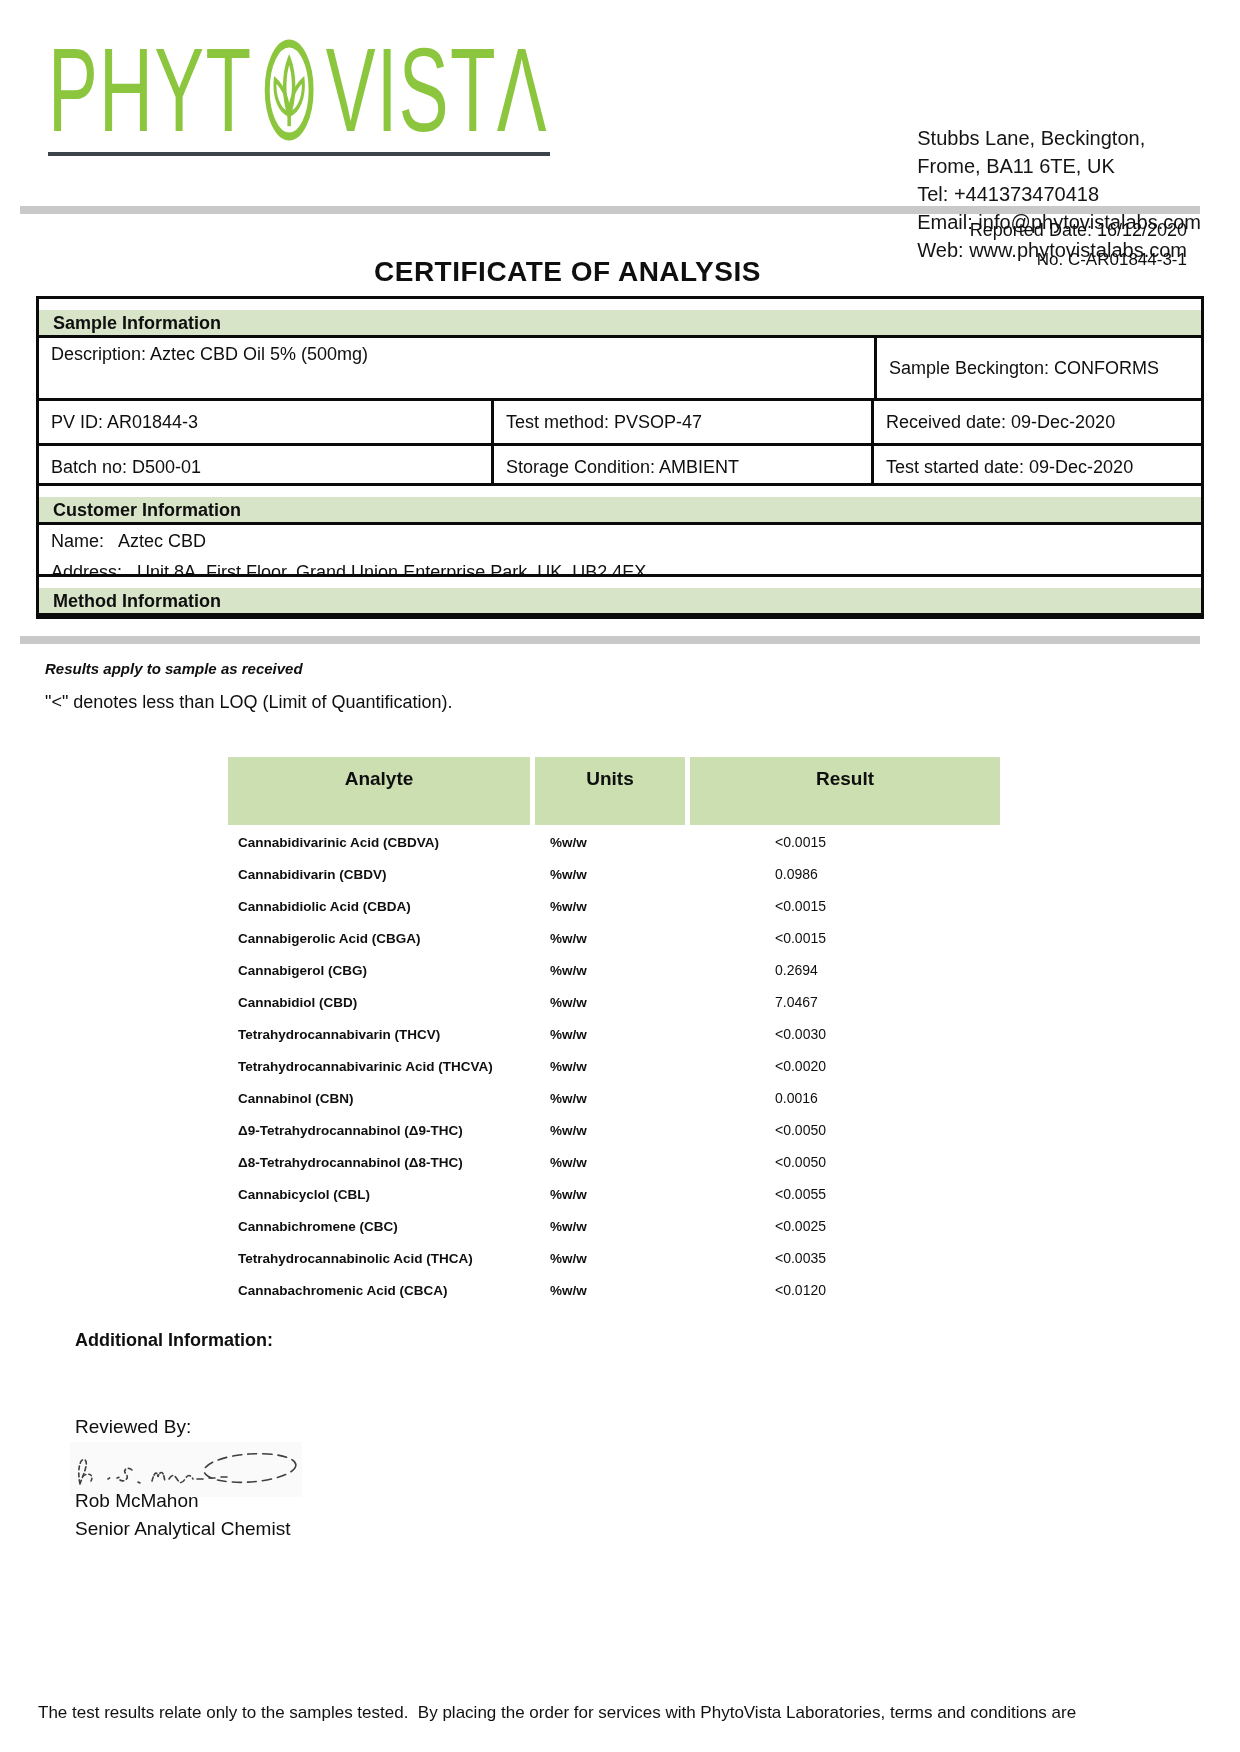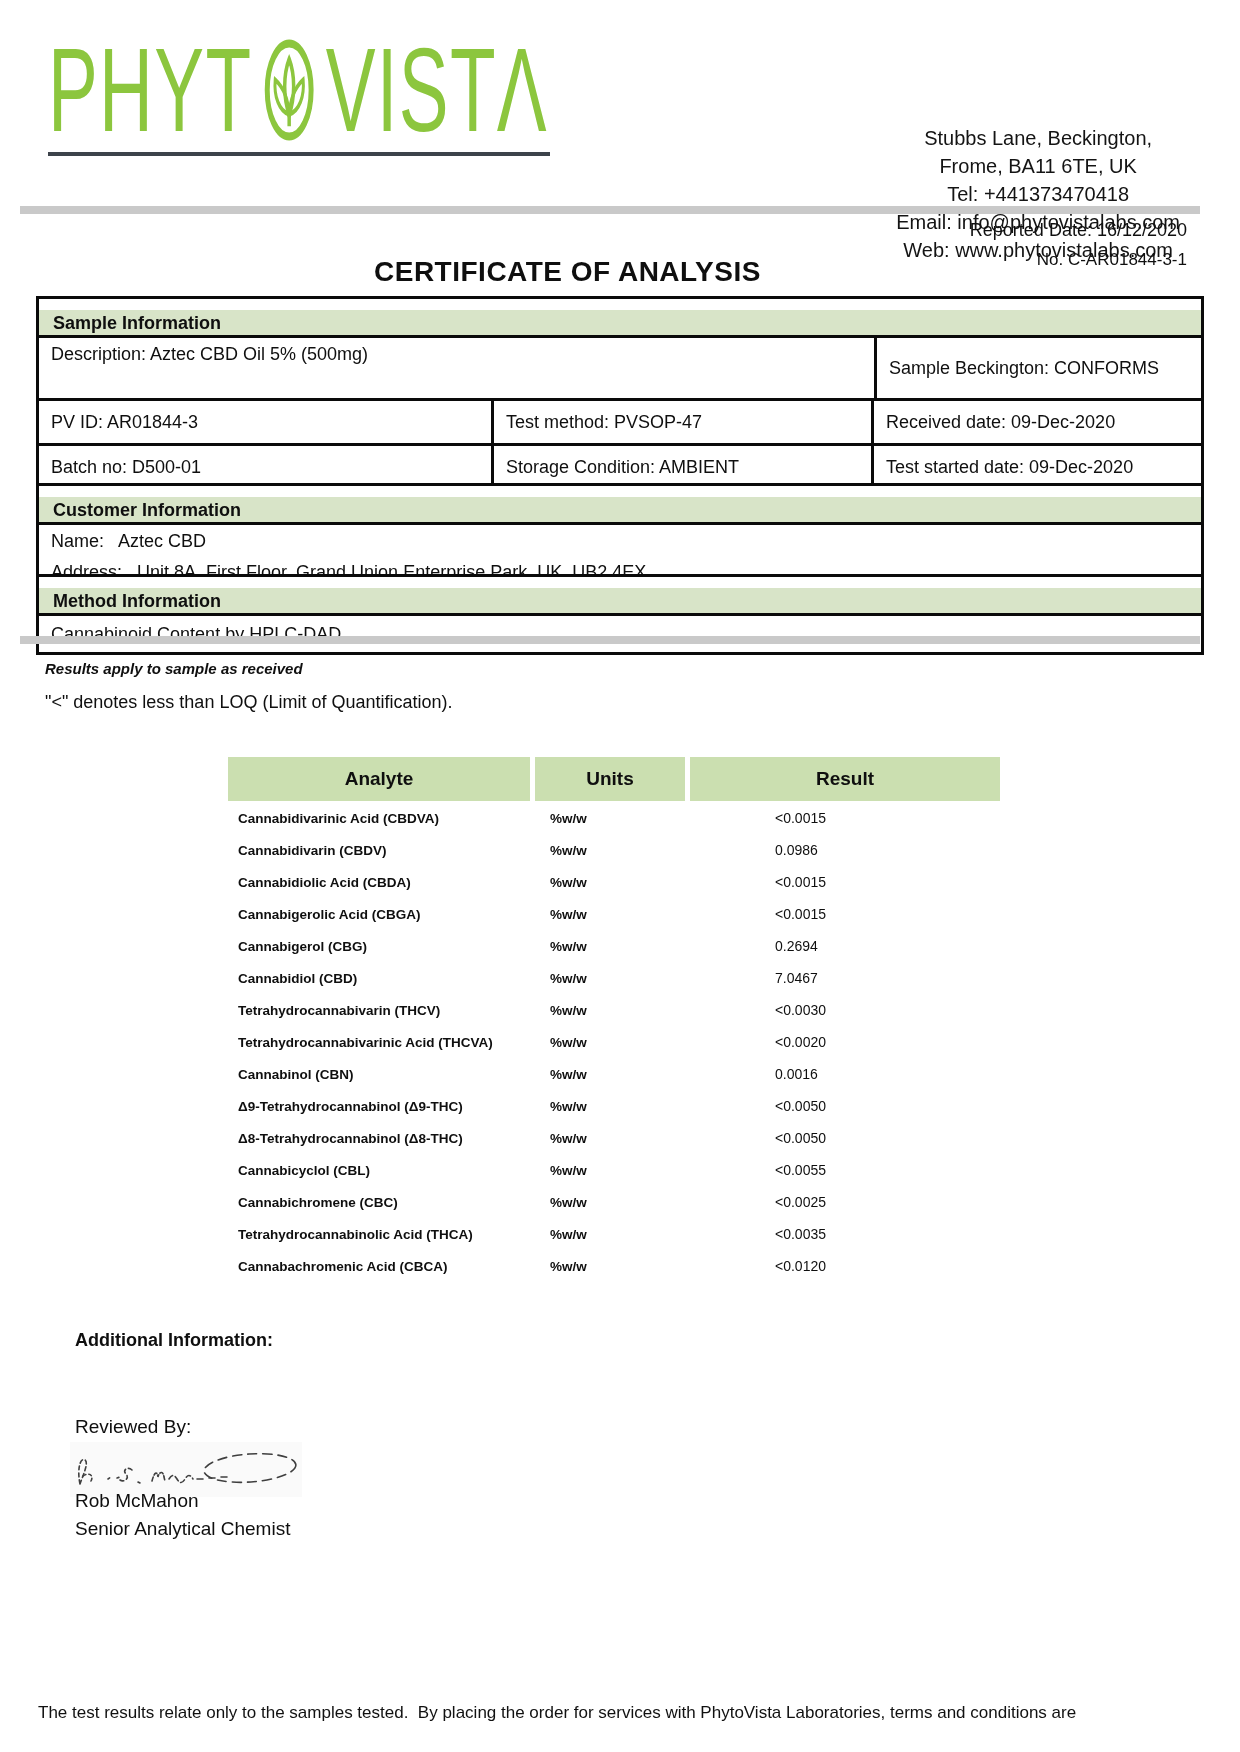--- a/index.html
+++ b/index.html
@@ -15,21 +15,21 @@
     white-space:nowrap;height:128px;
   }
   .logo-word .leaf{width:110px;height:104px;margin:0 3px;flex:0 0 auto;}
   .logo-rule{position:absolute;left:0;top:126px;width:502px;height:4px;background:#3d434b;}
   .logo-sub{
     position:absolute;left:0;top:138px;font-size:30px;letter-spacing:21px;
     color:#3d434b;white-space:nowrap;font-weight:400;
   }
   
   .address{
-    position:absolute;right:60px;top:40px;text-align:center;
+    position:absolute;right:39px;top:40px;text-align:left;
     font-size:20px;line-height:28px;color:#141414;white-space:pre;
   }
   .graybar{position:absolute;left:20px;width:1180px;height:8px;background:#c9c9c9;}
   .bar1{top:206px;}
   .bar2{top:636px;}
   .report-meta{position:absolute;right:53px;top:218px;text-align:right;}
   .report-meta .rdate{font-size:18px;line-height:24px;}
   .report-meta .rno{font-size:17px;line-height:24px;margin-top:6px;}
   .coa-title{
     position:absolute;left:362px;top:244px;margin:12px;font-size:28px;font-weight:bold;
@@ -55,21 +55,21 @@
   .cust-line + .cust-line{margin-top:9px;}
   .method-box{top:574px;}
   .method-body{padding:8px 12px 7px 12px;font-size:18px;white-space:pre;}
   
   .note1{position:absolute;left:45px;top:660px;font-size:15px;font-weight:bold;font-style:italic;}
   .note2{position:absolute;left:45px;top:692px;font-size:18px;}
   
   .results{position:absolute;left:228px;top:757px;width:772px;}
   .thead,.trow{display:grid;grid-template-columns:302px 150px 310px;column-gap:5px;}
   .thead .hcell{
-    background:#cbdfb0;height:44px;box-sizing:border-box;display:flex;
+    background:#cbdfb0;height:68px;box-sizing:border-box;display:flex;
     justify-content:center;align-items:flex-start;padding-top:11px;
     font-size:19px;font-weight:bold;
   }
   .tbody{margin-top:1px;}
   .trow{height:32px;align-items:center;}
   .c-analyte{font-size:13.5px;font-weight:bold;padding-left:10px;white-space:nowrap;}
   .c-units{font-size:13.5px;font-weight:bold;padding-left:15px;}
   .c-result{font-size:14px;padding-left:85px;white-space:nowrap;}
   
   .addl{position:absolute;left:75px;top:1330px;font-size:18px;font-weight:bold;}
@@ -134,21 +134,20 @@
   <section class="box customer-box">
     <div class="sec-head">Customer Information</div>
     <div class="cust-body">
       <div class="cust-line">Name:   Aztec CBD</div>
       <div class="cust-line">Address:   Unit 8A, First Floor, Grand Union Enterprise Park, UK, UB2 4EX</div>
     </div>
   </section>
 
   <section class="box method-box">
     <div class="sec-head">Method Information</div>
-    <div class="method-body">Cannabinoid Content by HPLC-DAD</div>
   </section>
 
   <div class="graybar bar2"></div>
 
   <div class="note1">Results apply to sample as received</div>
   <div class="note2">"&lt;" denotes less than LOQ (Limit of Quantification).</div>
 
   <div class="results">
     <div class="thead">
       <div class="hcell">Analyte</div>

